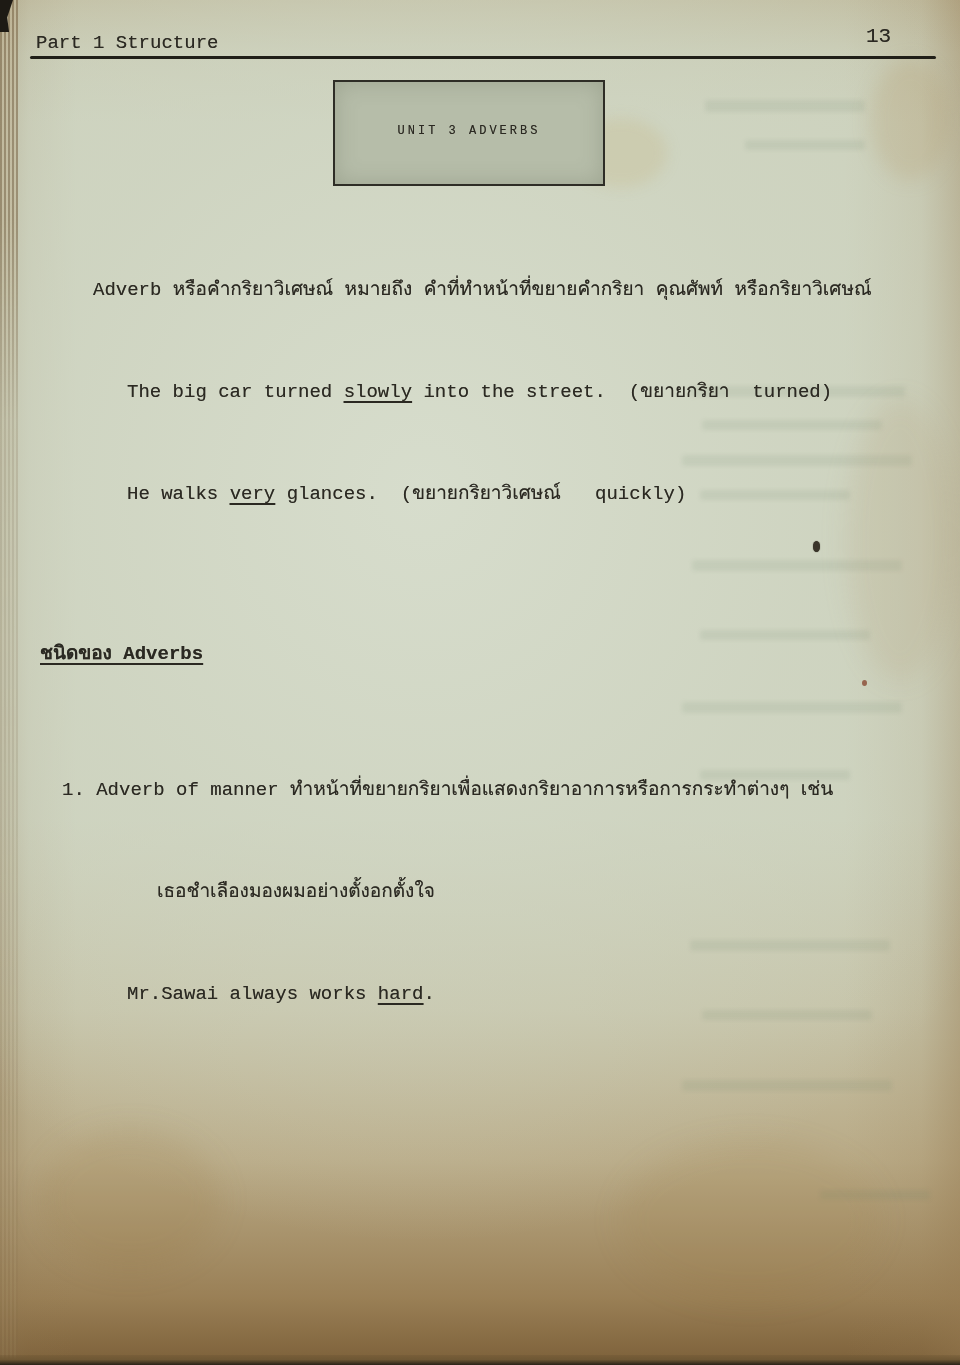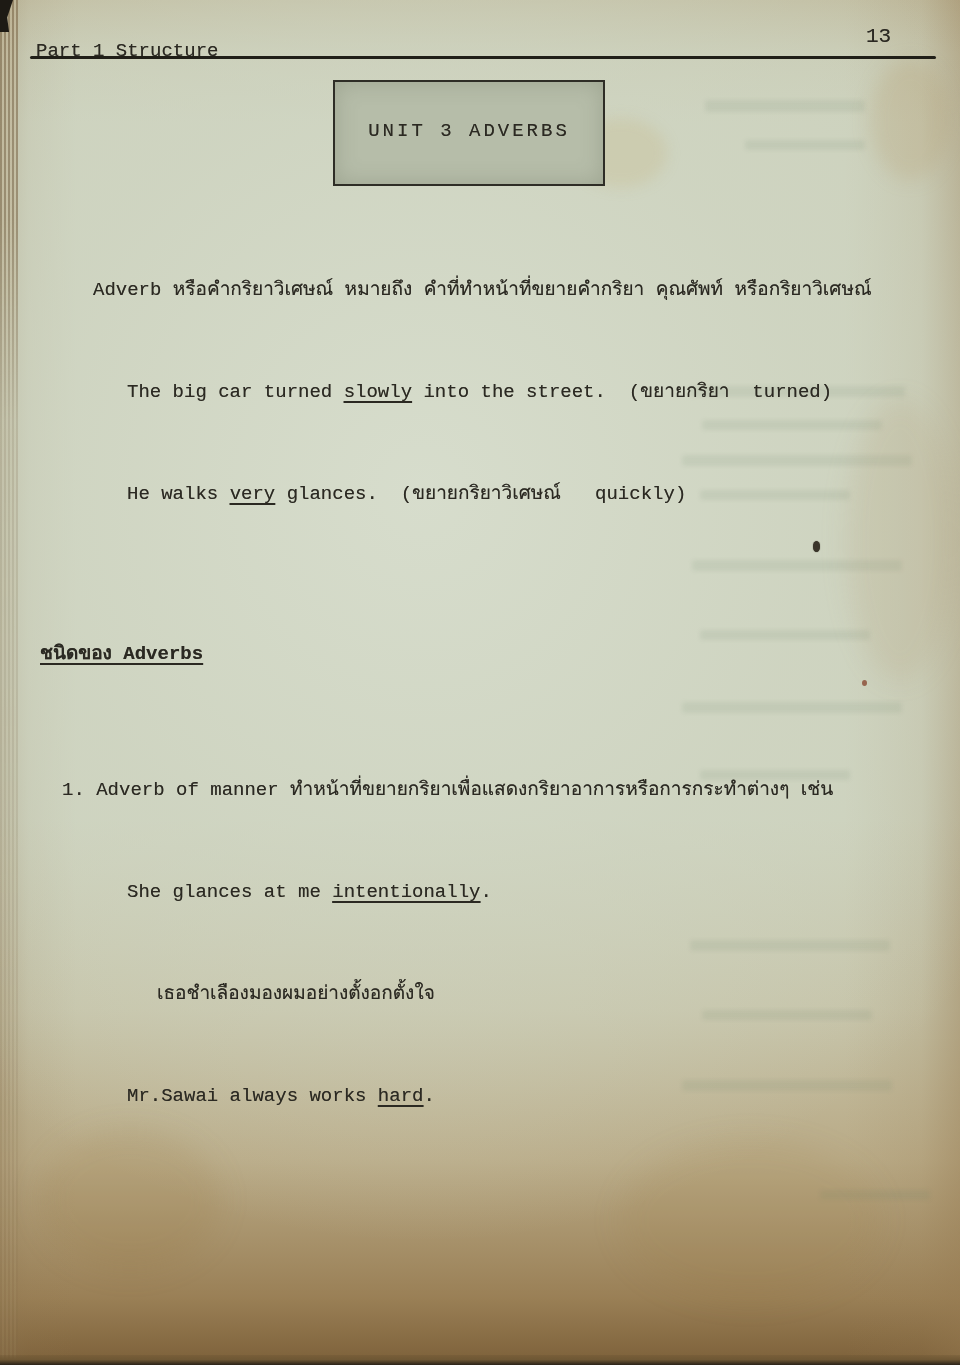--- a/index.html
+++ b/index.html
@@ -32,29 +32,29 @@
   .s-c{left:40px;top:1130px;width:180px;height:140px;background:rgba(150,110,60,.14);filter:blur(14px);}
   .s-d{left:620px;top:1140px;width:260px;height:160px;background:rgba(158,120,66,.12);filter:blur(14px);}
   .s-e{left:870px;top:60px;width:80px;height:120px;background:rgba(178,146,88,.18);filter:blur(9px);}
   .ink-dot{position:absolute;left:813px;top:541px;width:7px;height:11px;border-radius:50%;
     background:#3a352a;box-shadow:0 0 1px #3a352a;}
   .red-speck{position:absolute;left:862px;top:680px;width:5px;height:6px;border-radius:50%;background:rgba(138,74,51,.8);}
   .dot-sm{position:absolute;left:452px;top:174px;width:4px;height:4px;border-radius:50%;background:rgba(60,55,40,.7);}
 
   
   .ink{color:#2b2922;text-shadow:0 0 .5px rgba(43,41,34,.55);}
-  .hdr-left{position:absolute;left:36px;top:40px;font-size:19px;}
+  .hdr-left{position:absolute;left:36px;top:32px;font-size:19px;}
   .page-num{position:absolute;left:866px;top:25px;font-size:21px;}
   .rule{position:absolute;left:30px;top:56px;width:906px;height:3px;background:#201f18;border-radius:2px;}
 
   .unit-box{position:absolute;left:333px;top:80px;width:272px;height:106px;
     background:#b6bda9;border:2px solid #2e2d26;box-sizing:border-box;
     display:flex;align-items:center;justify-content:center;
     box-shadow:inset 0 0 22px rgba(85,90,72,.25);}
-  .unit-box .t{font-size:19px;letter-spacing:3px;padding-bottom:5px;}
+  .unit-box .t{font-size:12px;letter-spacing:3px;padding-bottom:5px;}
 
   .content{position:absolute;left:40px;top:205px;width:895px;font-size:19px;line-height:34px;white-space:pre;}
   .ln{min-height:34px;}
   .i-first{padding-left:53px;}
   .i-num{padding-left:22px;}
   .i-ex{padding-left:87px;}
   .i-th{padding-left:117px;}
   .g1{margin-top:24px;}
   .u{text-decoration:underline;text-underline-offset:4px;text-decoration-thickness:1.6px;}
   .b{font-weight:bold;}
@@ -100,21 +100,20 @@
   </div>
 
   <div class="content ink">
     <div class="ln i-first">Adverb หรือคำกริยาวิเศษณ์ หมายถึง คำที่ทำหน้าที่ขยายคำกริยา คุณศัพท์ หรือกริยาวิเศษณ์</div>
     <div class="ln i-ex"><span>The big car turned </span><span class="u">slowly</span><span> into the street.  (ขยายกริยา  turned)</span></div>
     <div class="ln i-ex"><span>He walks </span><span class="u">very</span><span> glances.  (ขยายกริยาวิเศษณ์   quickly)</span></div>
 
     <div class="ln g1 b u">ชนิดของ Adverbs</div>
 
     <div class="ln i-num">1. Adverb of manner ทำหน้าที่ขยายกริยาเพื่อแสดงกริยาอาการหรือการกระทำต่างๆ เช่น</div>
-    <div class="ln i-ex"><span>She glances at me </span><span class="u">intentionally</span><span>.</span></div>
     <div class="ln i-th">เธอชำเลืองมองผมอย่างตั้งอกตั้งใจ</div>
     <div class="ln i-ex"><span>Mr.Sawai always works </span><span class="u">hard</span><span>.</span></div>
     
     
     
 
     
     
     
     

